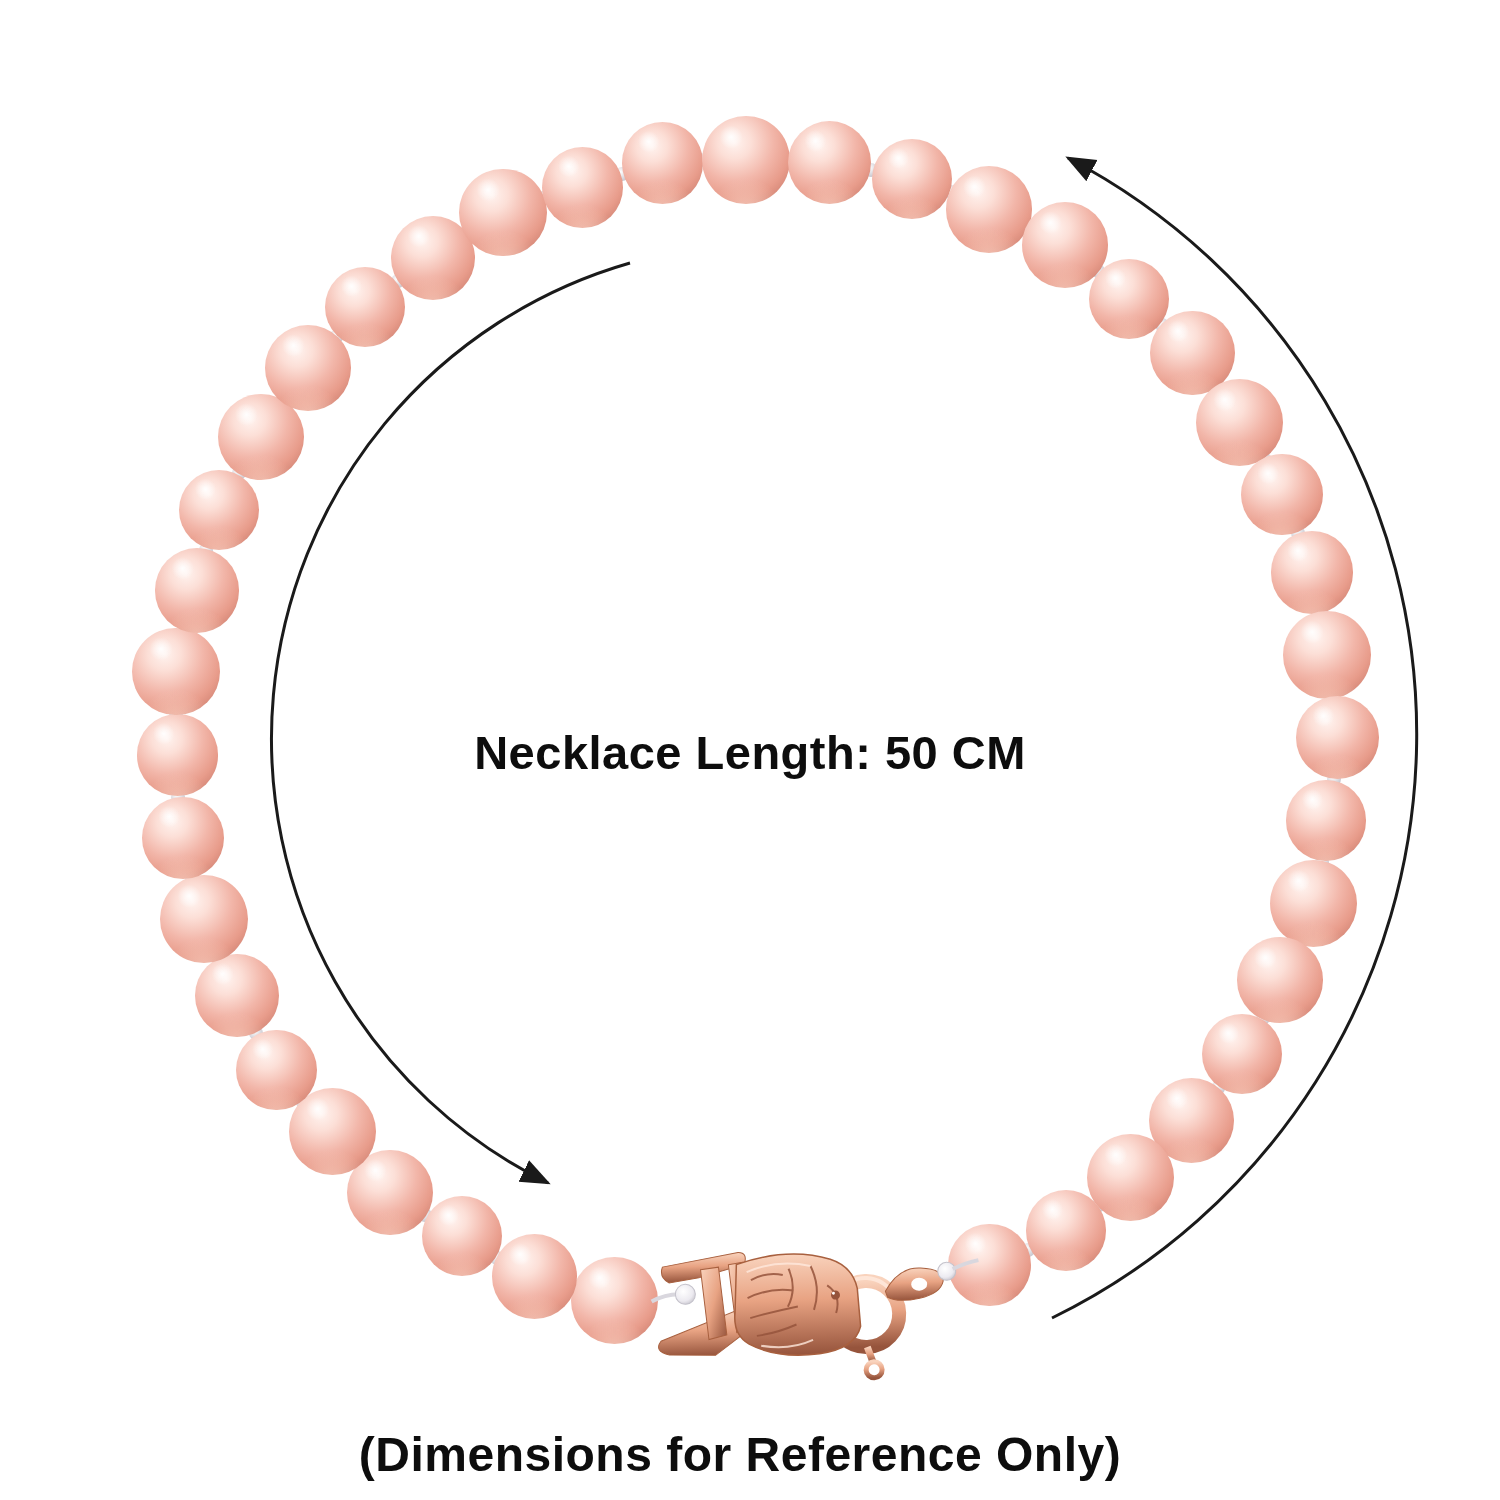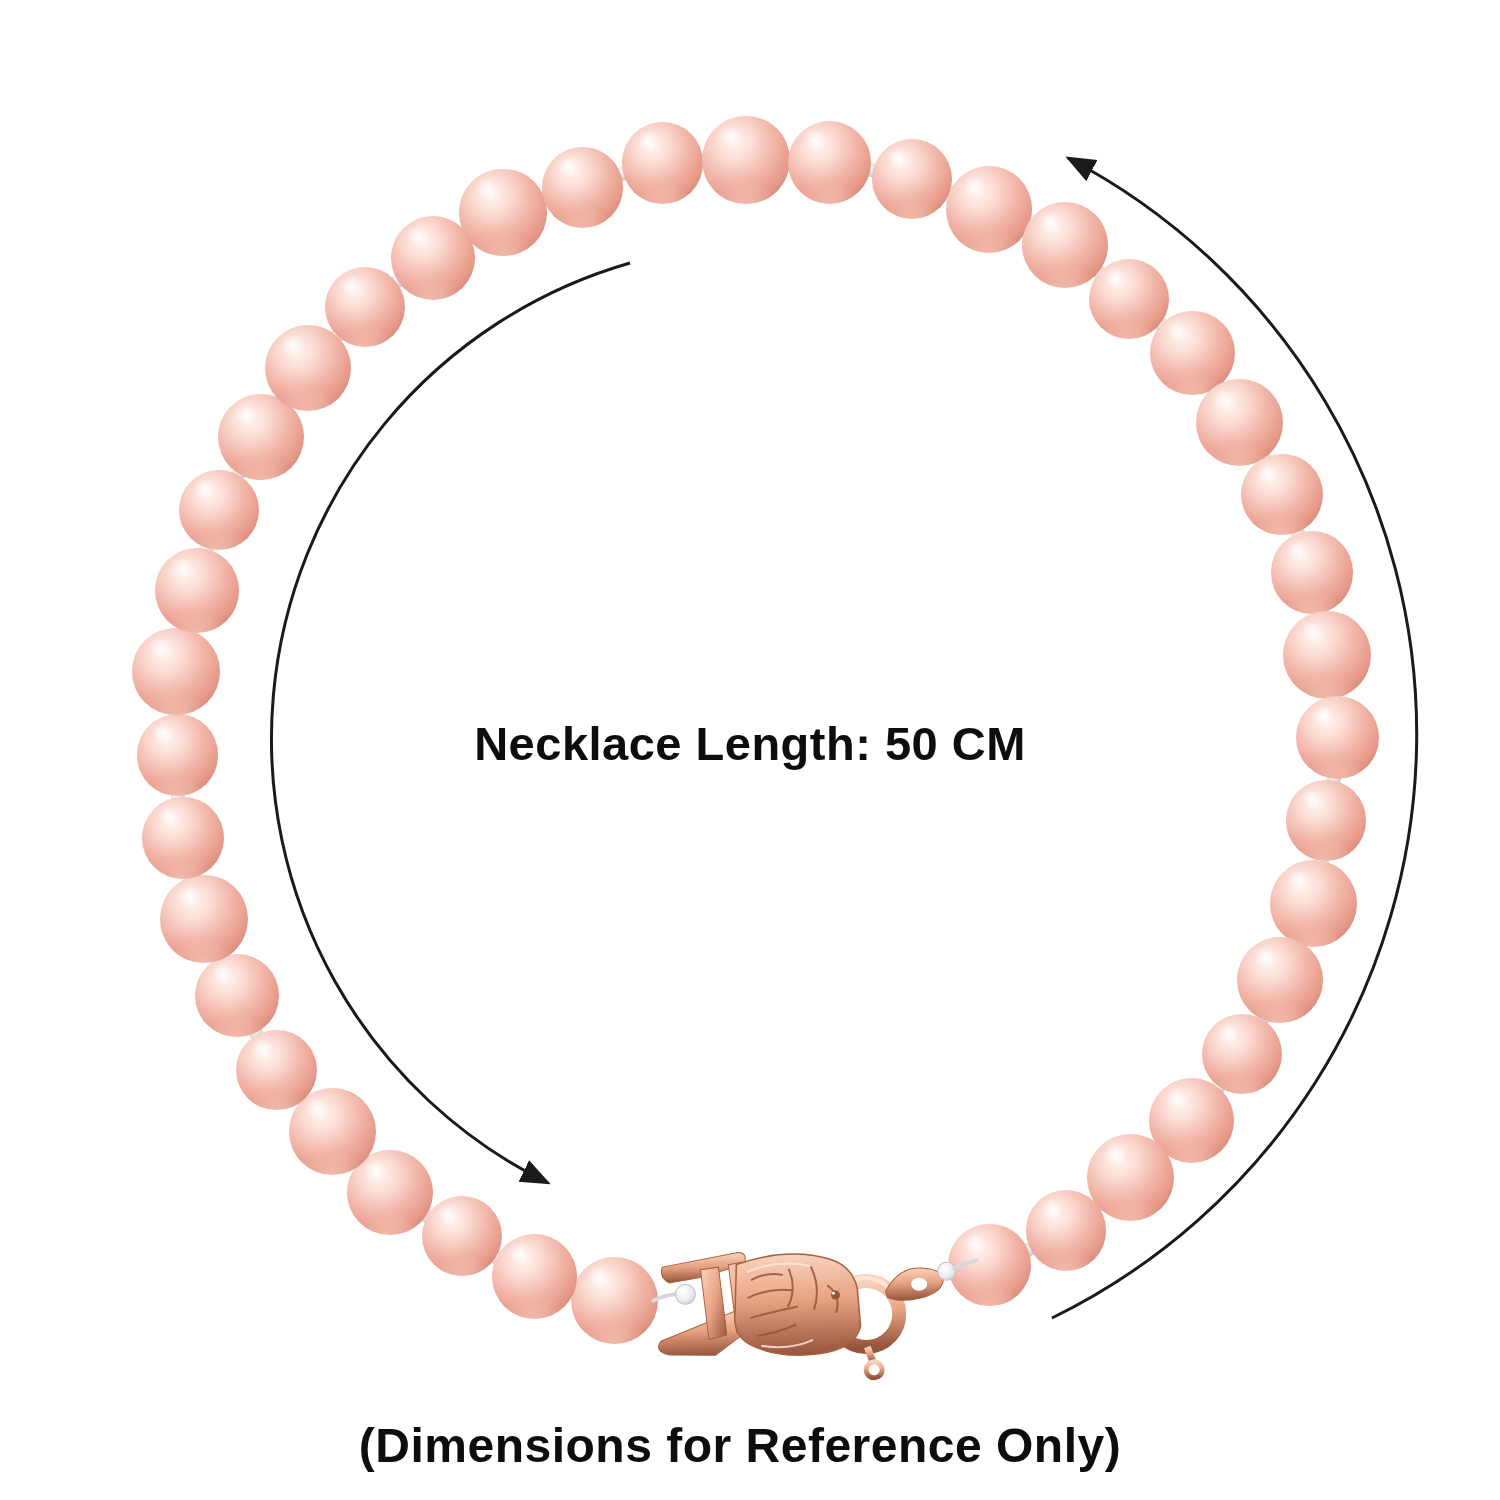--- a/index.html
+++ b/index.html
@@ -11,21 +11,21 @@
     position:absolute;border-radius:50%;
     
   }
   .knot{
     position:absolute;border-radius:50%;
   }
   #overlay{position:absolute;left:0;top:0;pointer-events:none;}
   .label{
     position:absolute;left:0;width:100%;text-align:center;
     font-weight:bold;color:var(--text-color,#0d0d0d);
-    letter-spacing:0.5px;white-space:nowrap;
+    letter-spacing:0.5px;white-space:nowrap;margin-top:9px;
   }
   #center-label{top:719px;font-size:47px;line-height:50px;}
   #footer-label{top:1420px;font-size:48px;line-height:52px;transform:translateX(-10px);}
 </style>
 </head>
 <body>
 
 <div id="stage">
 
   <div id="pearls">

